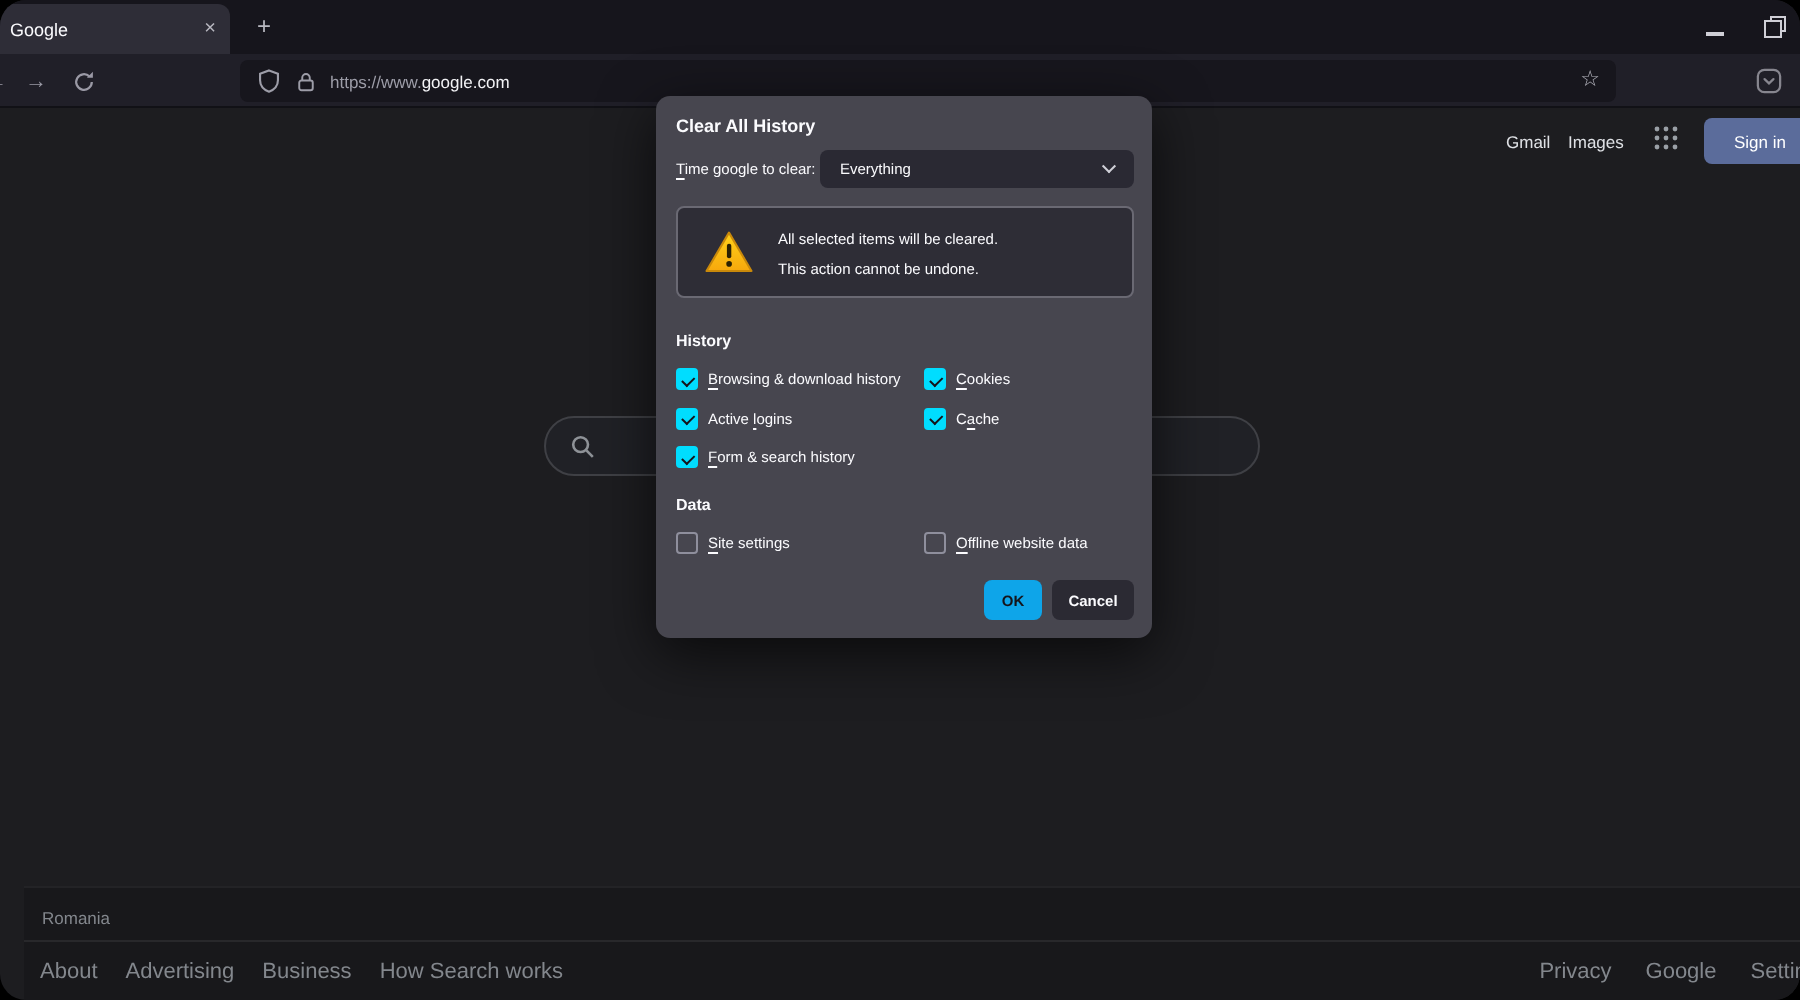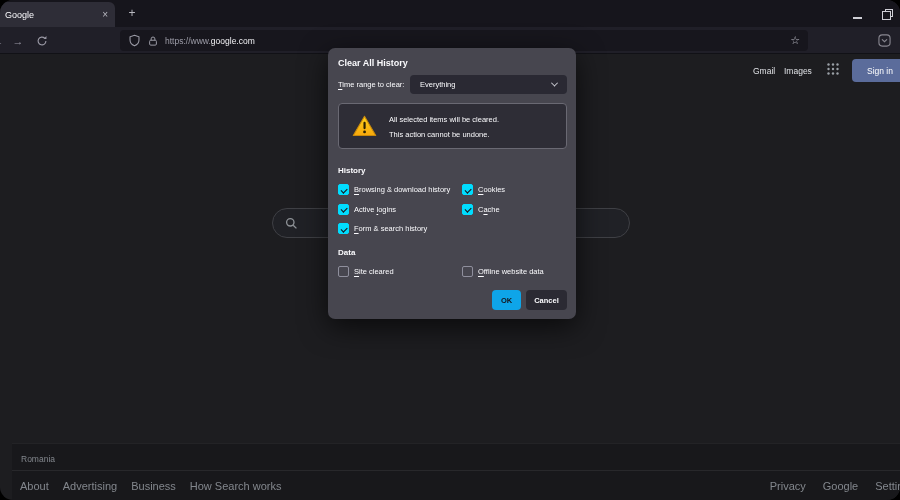--- a/index.html
+++ b/index.html
@@ -180,21 +180,21 @@
         <span class="gfl">Privacy</span>
         <span class="gfl">Google</span>
         <span class="gfl">Settings</span>
       </div>
     </div>
   </div>
 
   <div class="dialog">
     <div class="dlg-title">Clear All History</div>
 
-    <div class="dlg-range-label"><span class="ak">T</span><span>ime range to clear:</span></div>
+    <div class="dlg-range-label"><span class="ak">T</span><span>ime google to clear:</span></div>
     <div class="dlg-select">
       <span>Everything</span>
       <span class="chev"></span>
     </div>
 
     <div class="warnbox">
       <svg class="warn-tri" width="25" height="22" viewBox="0 0 24 21">
         <defs>
           <linearGradient id="wg" x1="0" y1="0" x2="0" y2="1">
             <stop offset="0" stop-color="#ffd21a"></stop>
@@ -232,21 +232,21 @@
       <div class="cb-item">
         <span class="cb checked"></span>
         <span class="cb-label"><span></span><span class="ak">F</span><span>orm &amp; search history</span></span>
       </div>
     </div>
 
     <div class="dlg-heading h-data">Data</div>
     <div class="cb-grid grid-data">
       <div class="cb-item">
         <span class="cb"></span>
-        <span class="cb-label"><span></span><span class="ak">S</span><span>ite cleared</span></span>
+        <span class="cb-label"><span></span><span class="ak">S</span><span>ite settings</span></span>
       </div>
       <div class="cb-item">
         <span class="cb"></span>
         <span class="cb-label"><span></span><span class="ak">O</span><span>ffline website data</span></span>
       </div>
     </div>
 
     <button class="dlg-btn btn-ok">OK</button>
     <button class="dlg-btn btn-cancel">Cancel</button>
   </div>

